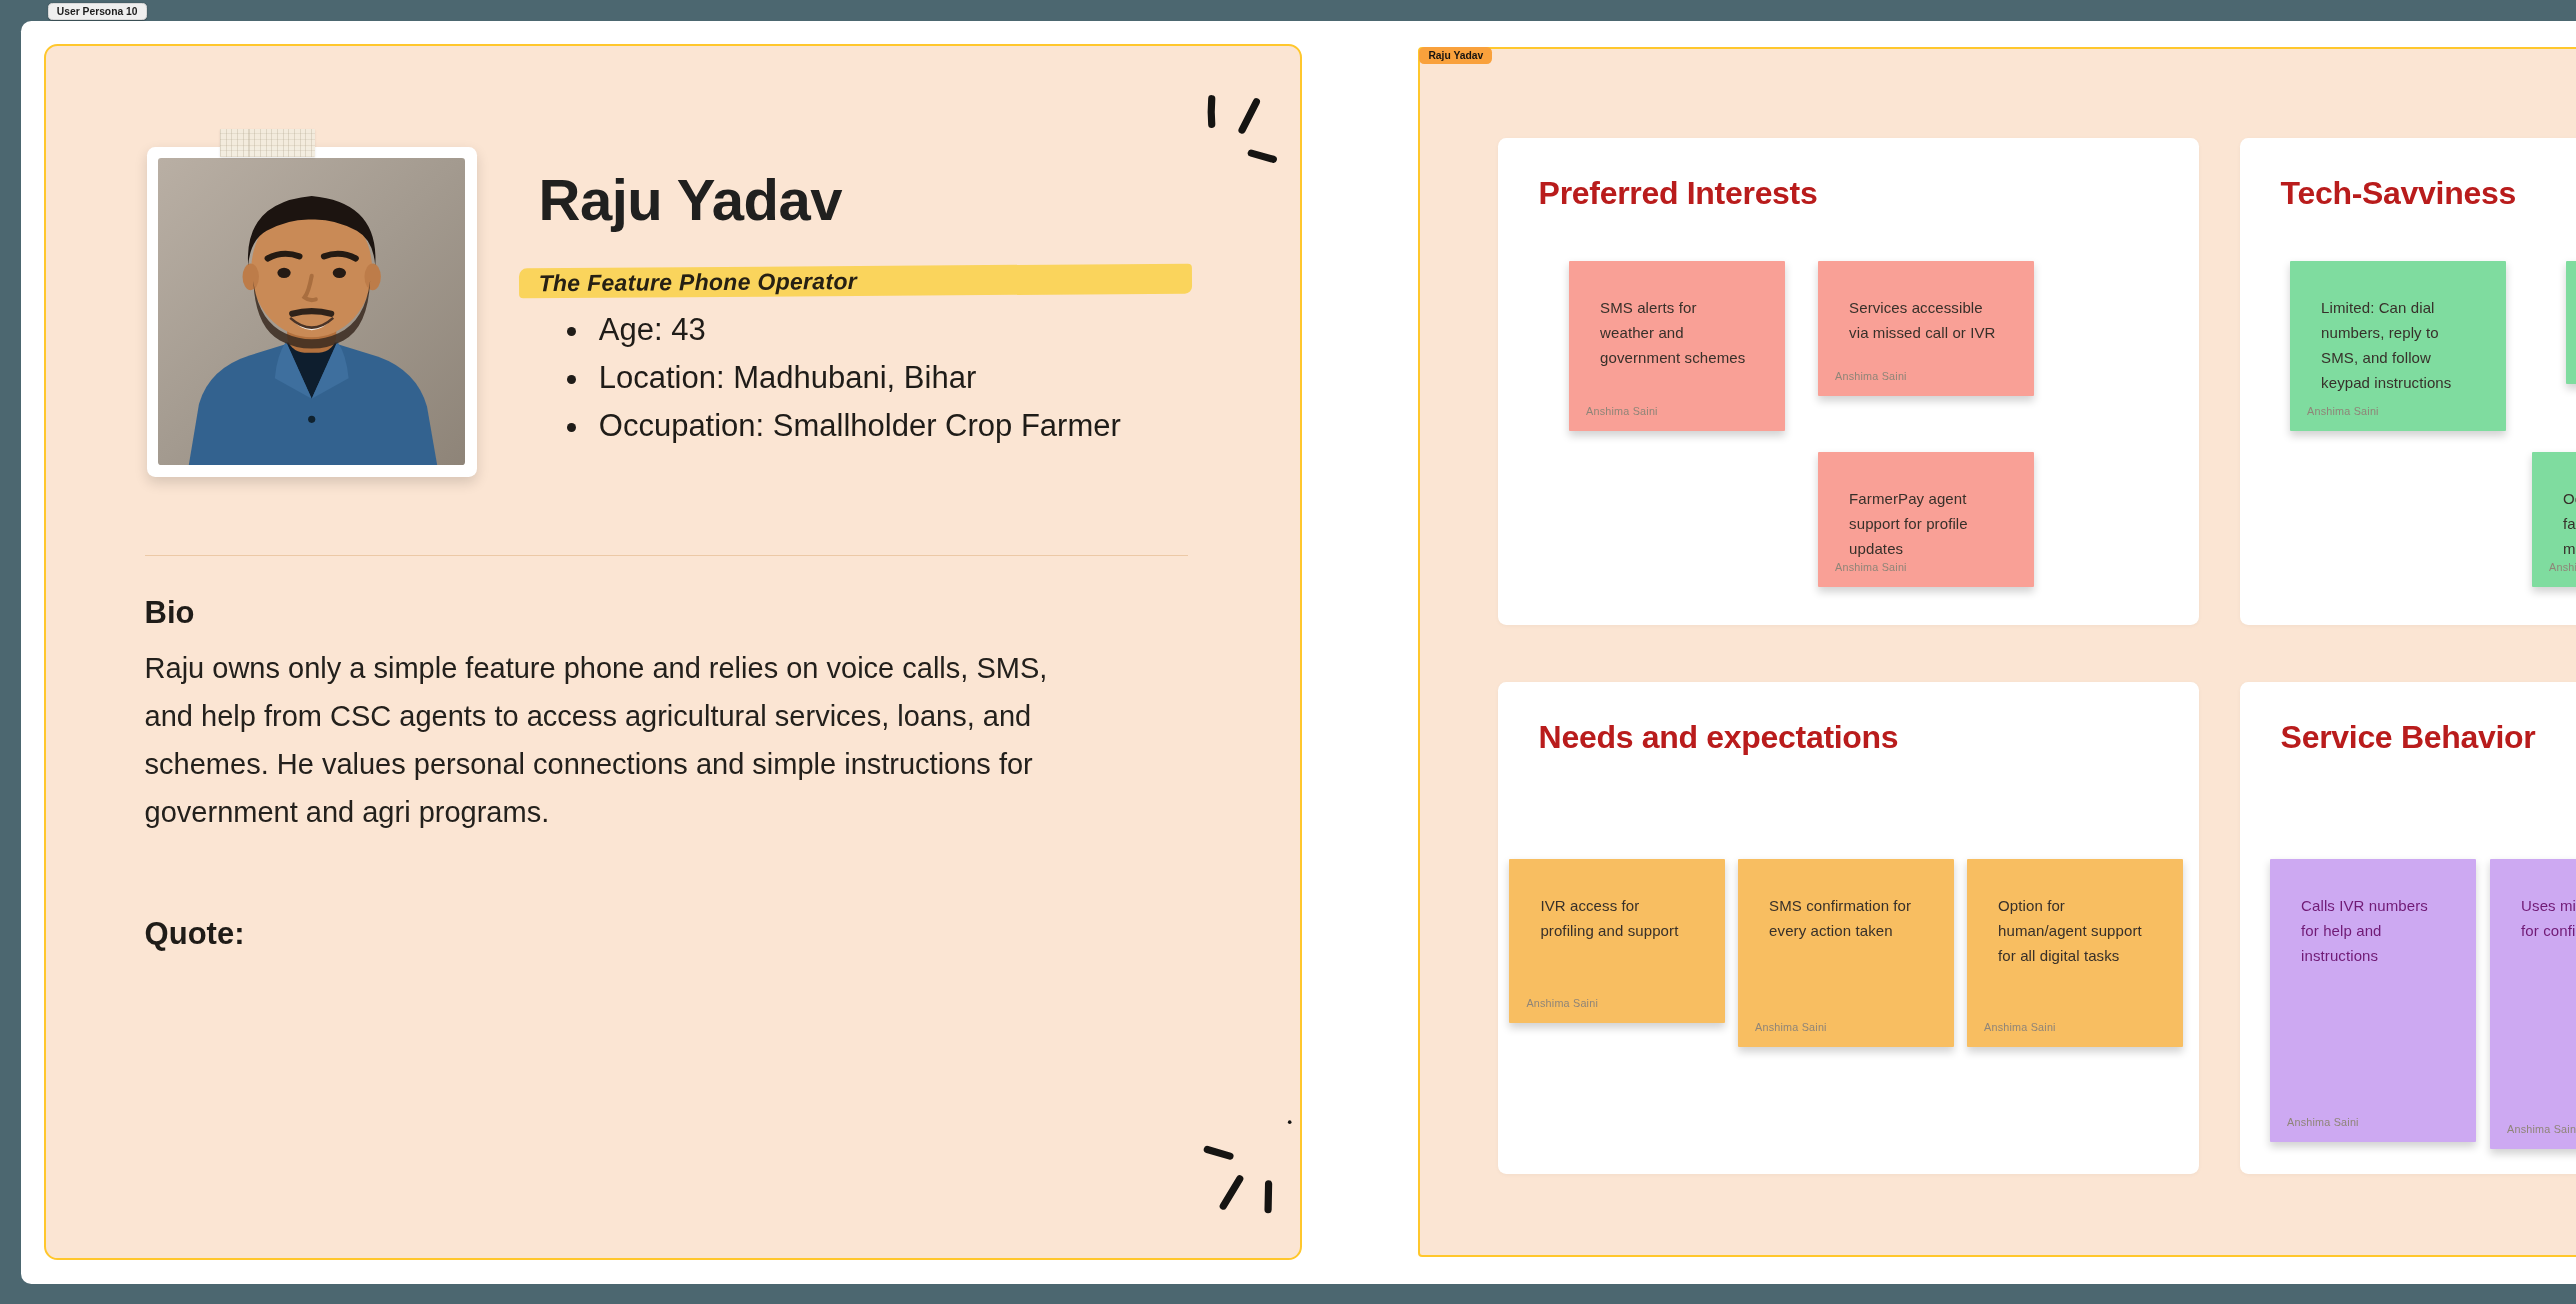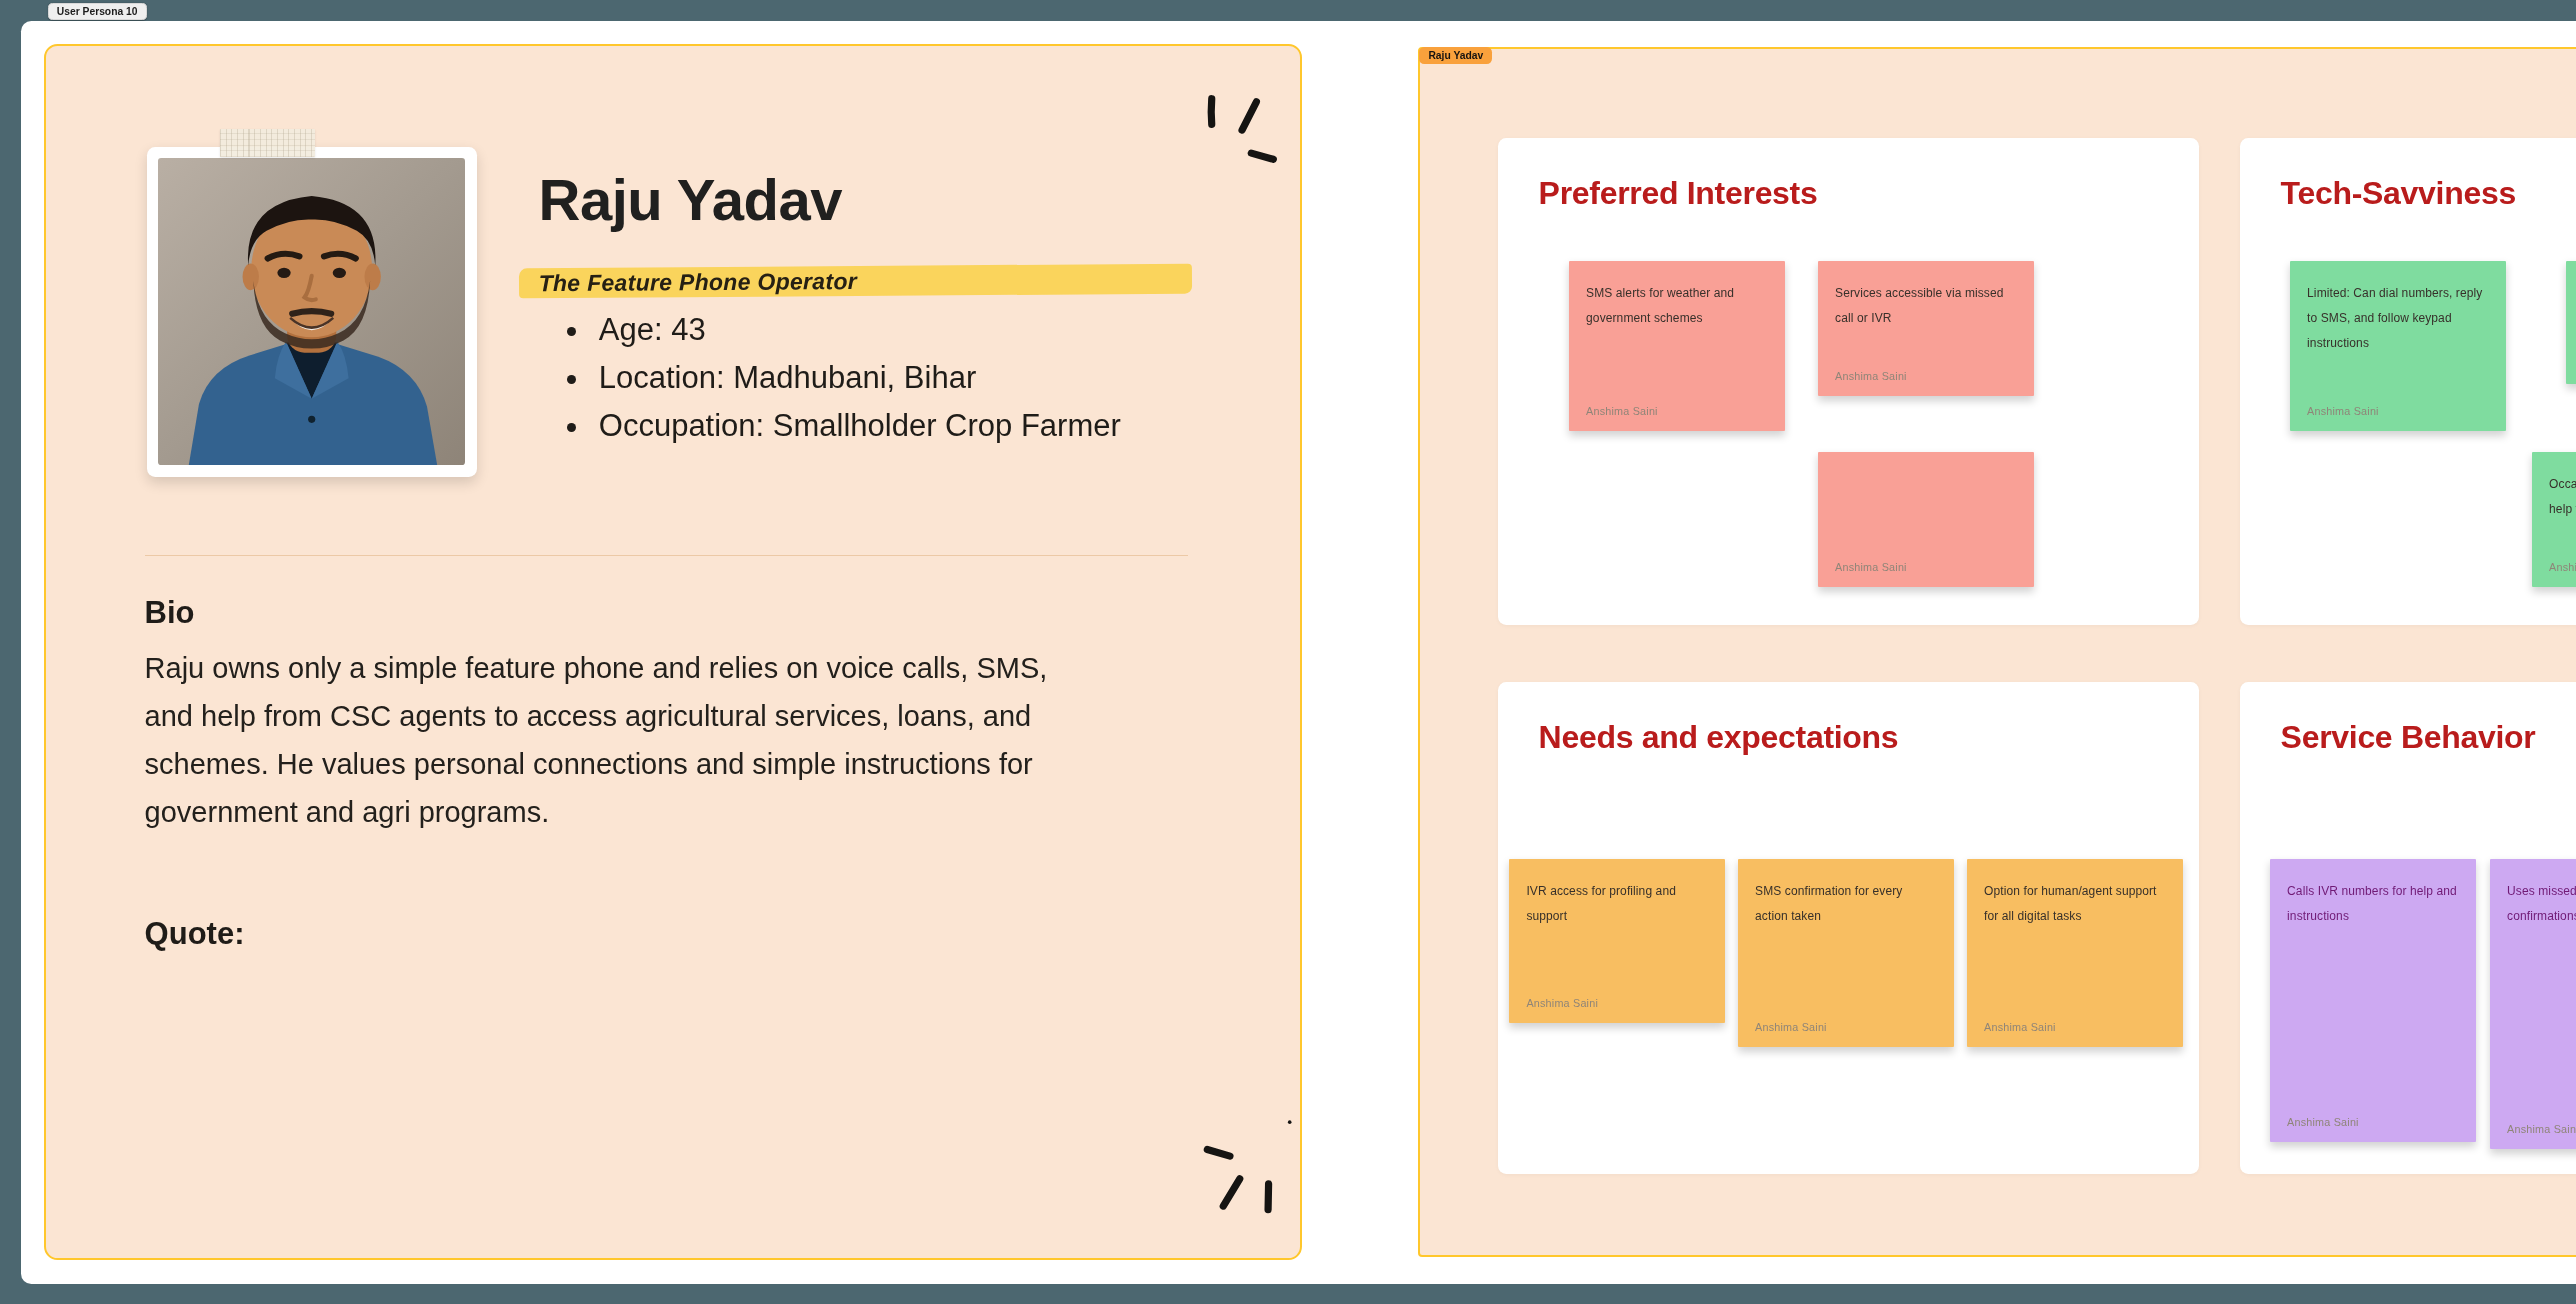--- a/index.html
+++ b/index.html
@@ -118,21 +118,21 @@
     position:absolute;left:41px;top:37px;margin:0;
     font-size:32px;font-weight:700;letter-spacing:-0.3px;color:#b91c1c;
     white-space:nowrap;
   }
   .sticky{
     position:absolute;border-radius:1px;
     box-shadow:0 4.6px 8.2px rgba(0,0,0,.18);
     box-sizing:border-box;padding:20.6px 17.5px;
   }
   .sticky p{
-    margin:0;font-size:12px;line-height:25px;font-weight:500;color:#37302a;
+    margin:14px;font-size:15px;line-height:25px;font-weight:500;color:#37302a;
     letter-spacing:0.1px;
   }
   .sticky .s-author{
     position:absolute;left:17.5px;bottom:13.4px;
     font-size:10.8px;color:#8F8578;letter-spacing:0.2px;white-space:nowrap;
   }
   .c-salmon{background:#F9A096;}
   .c-green{background:#7FDC9F;}
   .c-amber{background:#F8BE61;}
   .c-purple{background:#CDA9F2;}
@@ -235,20 +235,21 @@
         <h2 class="sec-title">Preferred Interests</h2>
         <div class="sticky c-salmon" style="left:71px;top:123px;width:216px;height:170px">
           <p>SMS alerts for weather and government schemes</p>
           <span class="s-author">Anshima Saini</span>
         </div>
         <div class="sticky c-salmon" style="left:320px;top:123px;width:216px;height:135px">
           <p>Services accessible via missed call or IVR</p>
           <span class="s-author">Anshima Saini</span>
         </div>
         <div class="sticky c-salmon" style="left:320px;top:314px;width:216px;height:135px">
+          <p>FarmerPay agent support for profile updates</p>
           <span class="s-author">Anshima Saini</span>
         </div>
       </div>
 
       <div class="sec-card r1 c2">
         <h2 class="sec-title">Tech-Savviness</h2>
         <div class="sticky c-green" style="left:50px;top:123px;width:216px;height:170px">
           <p>Limited: Can dial numbers, reply to SMS, and follow keypad instructions</p>
           <span class="s-author">Anshima Saini</span>
         </div>

